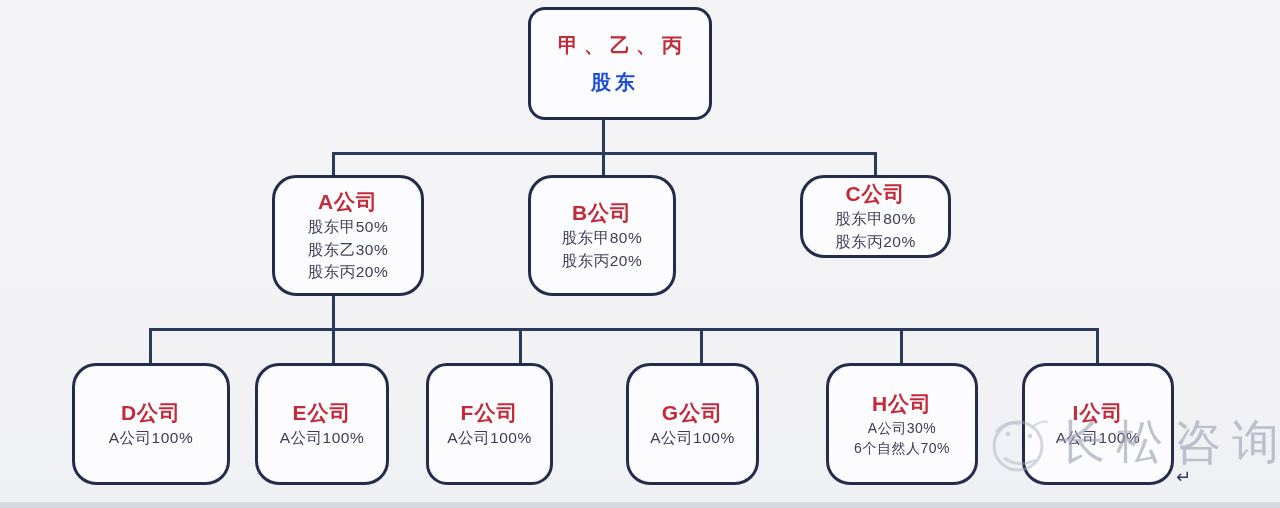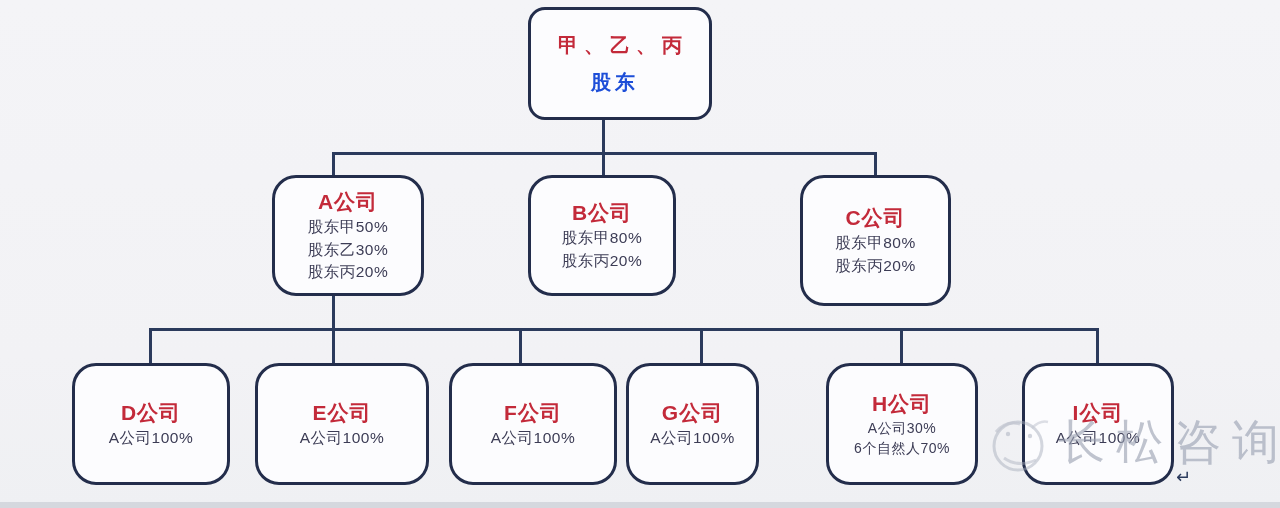--- a/index.html
+++ b/index.html
@@ -45,26 +45,26 @@
     color:#c32a3a;font-weight:bold;font-size:20px;
     letter-spacing:6px;white-space:nowrap;margin-left:6px;
   }
   .root-line2{
     color:#1d4ed8;font-weight:bold;font-size:20px;
     letter-spacing:4px;margin-top:10px;margin-right:10px;
   }
   
   .node-a{left:258px;top:175px;width:152px;height:121px;margin-left:14px;}
   .node-b{left:528px;top:175px;width:148px;height:121px;}
-  .node-c{left:800px;top:175px;width:151px;height:131px;}
+  .node-c{left:800px;top:175px;width:151px;height:83px;}
   
   .row3{top:363px;height:122px;}
   .node-d{left:72px;width:158px;text-align:right;}
-  .node-e{left:255px;width:174px;}
-  .node-f{left:449px;width:168px;}
+  .node-e{left:255px;width:134px;}
+  .node-f{left:426px;width:127px;border-radius:21px;}
   .node-g{left:626px;width:133px;}
   .node-h{left:826px;width:152px;}
   .node-i{left:1022px;width:152px;}
   .node-h .node-line{font-size:14px;}
   
   .cline{position:absolute;background:#2b3a5c;}
   .v{width:3px;}
   .h{height:3px;}
   .v-root{left:602px;top:120px;height:57px;}
   .h-l1{left:333px;top:152px;width:544px;}

